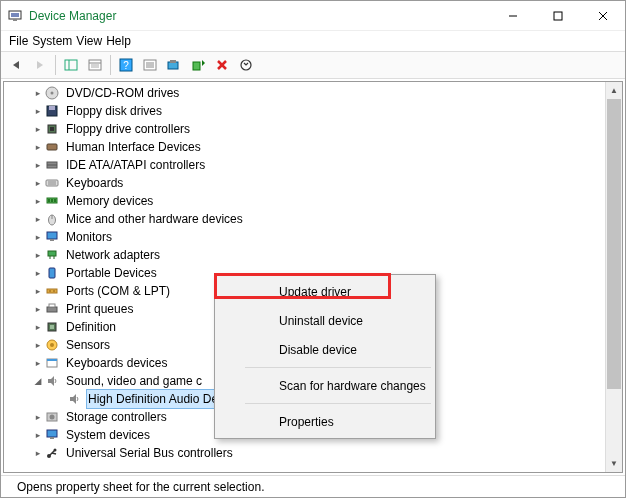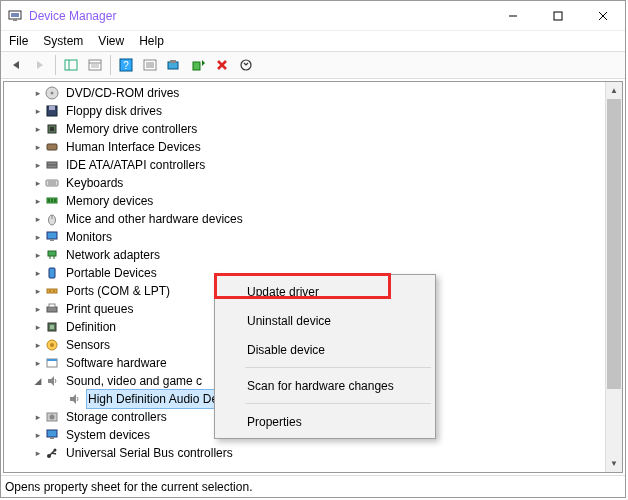--- a/index.html
+++ b/index.html
@@ -1,44 +1,44 @@
 <!DOCTYPE html>
 <html><head>
 <meta charset="utf-8">
 <style>
 * { box-sizing: border-box; margin: 0; padding: 0; font-family: "Segoe UI", Tahoma, sans-serif; }
 body { background: #fff; width: 628px; height: 500px; overflow: hidden; position: relative; }
 .window { width: 626px; height: 498px; border: 1px solid #999; background: #fff; display: flex; flex-direction: column; position: relative; }
 .titlebar { height: 30px; display: flex; align-items: center; padding-left: 6px; background: #fff; border-bottom: 1px solid #eee; }
 .titlebar .app-icon { width: 16px; height: 16px; margin-right: 6px; display: inline-flex; align-items: center; justify-content: center; }
-.titlebar .title { font-size: 12px; color: #8b5cf6; flex: 1; }
+.titlebar .title { font-size: 12px; color: #15803d; flex: 1; }
 .win-controls { display: flex; height: 100%; }
 .win-btn { width: 45px; height: 100%; display: flex; align-items: center; justify-content: center; font-size: 11px; color: #000; cursor: default; }
-.menubar { height: 20px; display: flex; align-items: center; padding-left: 8px; gap: 15px; font-size: 12px; }
+.menubar { height: 20px; display: flex; align-items: center; padding-left: 8px; gap: 4px; font-size: 12px; }
 .menubar span { cursor: default; }
 .toolbar { height: 28px; border-top: 1px solid #ddd; border-bottom: 1px solid #ddd; display: flex; align-items: center; padding: 0 4px; gap: 2px; background: #fafafa; }
 .tbtn { width: 22px; height: 22px; display: flex; align-items: center; justify-content: center; cursor: default; border: 1px solid transparent; }
 .tsep { width: 1px; height: 20px; background: #ccc; margin: 0 2px; }
 .tree-wrap { flex: 1; border: 1px solid #999; margin: 2px; overflow: hidden; position: relative; display: flex; }
 .tree { flex: 1; padding: 2px 0 2px 6px; font-size: 12px; line-height: 18px; overflow: hidden; }
 .node { display: flex; align-items: center; height: 18px; white-space: nowrap; cursor: default; }
 .node.level1 { padding-left: 22px; }
 .node.level2 { padding-left: 44px; }
 .chevron { width: 12px; display: inline-flex; justify-content: center; color: #666; font-size: 9px; cursor: default; }
 .dev-icon { width: 16px; height: 16px; margin-right: 4px; display: inline-flex; align-items: center; justify-content: center; }
 .node .label { padding: 0 2px; }
 .node.selected .label { background: #cde8ff; border: 1px solid #7cb7e9; padding: 0 1px; }
 .scrollbar { width: 17px; background: #f0f0f0; border-left: 1px solid #ddd; position: relative; }
 .scroll-arrow { width: 100%; height: 17px; display: flex; align-items: center; justify-content: center; font-size: 8px; color: #555; position: absolute; background: #f0f0f0; }
 .scroll-arrow.up { top: 0; }
 .scroll-arrow.down { bottom: 0; }
 .scroll-thumb { position: absolute; left: 1px; right: 1px; top: 17px; height: 290px; background: #c2c2c2; }
-.status { height: 22px; border-top: 1px solid #ddd; font-size: 12px; padding-left: 4px; display: flex; align-items: center; }
+.status { height: 22px; border-top: 1px solid #ddd; font-size: 12px; padding-left: 16px; display: flex; align-items: center; }
 .context-menu { position: absolute; left: 213px; top: 273px; width: 222px; background: #f2f2f2; border: 1px solid #a0a0a0; box-shadow: 3px 3px 6px rgba(0,0,0,.25); font-size: 12px; padding: 2px; z-index: 10; }
-.context-menu .mi { height: 29px; display: flex; align-items: center; padding-left: 30px; cursor: default; }
+.context-menu .mi { height: 29px; display: flex; align-items: center; padding-left: 30px; cursor: default; margin-left: 32px; }
 .context-menu .sep { height: 1px; background: #d7d7d7; margin: 3px 2px 3px 28px; }
 .context-menu .mi.bold { font-weight: 400; }
 .redbox { position: absolute; left: 213px; top: 272px; width: 177px; height: 26px; border: 3px solid #ec2a2a; z-index: 20; pointer-events: none; }
 svg { display: block; }
 </style>
 </head>
 <body>
 
 <div class="window">
 
@@ -168,21 +168,21 @@
           <span class="label">Floppy disk drives</span>
         </div>
         <div class="node level1">
           <span class="chevron">▸</span>
           <span class="dev-icon">
             <svg width="14" height="14" viewBox="0 0 14 14">
               <rect x="3" y="3" width="8" height="8" fill="#575" stroke="#333"></rect>
               <rect x="5" y="5" width="4" height="4" fill="#333"></rect>
             </svg>
           </span>
-          <span class="label">Memory drive controllers</span>
+          <span class="label">Floppy drive controllers</span>
         </div>
         <div class="node level1">
           <span class="chevron">▸</span>
           <span class="dev-icon">
             <svg width="14" height="14" viewBox="0 0 14 14">
               <rect x="2" y="4" width="10" height="6" rx="1" fill="#975" stroke="#543"></rect>
             </svg>
           </span>
           <span class="label">Human Interface Devices</span>
         </div>
@@ -301,21 +301,21 @@
           <span class="label">Sensors</span>
         </div>
         <div class="node level1">
           <span class="chevron">▸</span>
           <span class="dev-icon">
             <svg width="14" height="14" viewBox="0 0 14 14">
               <rect x="2" y="3" width="10" height="8" fill="#fff" stroke="#888"></rect>
               <rect x="2" y="3" width="10" height="2" fill="#49d"></rect>
             </svg>
           </span>
-          <span class="label">Software hardware</span>
+          <span class="label">Keyboards devices</span>
         </div>
         <div class="node level1">
           <span class="chevron">◢</span>
           <span class="dev-icon">
             <svg width="14" height="14" viewBox="0 0 14 14">
               <path d="M3 5 L6 5 L9 2 L9 12 L6 9 L3 9 Z" fill="#888"></path>
               <path d="M10 5 Q12 7 10 9" fill="none" stroke="#888"></path>
             </svg>
           </span>
           <span class="label">Sound, video and game c</span>

